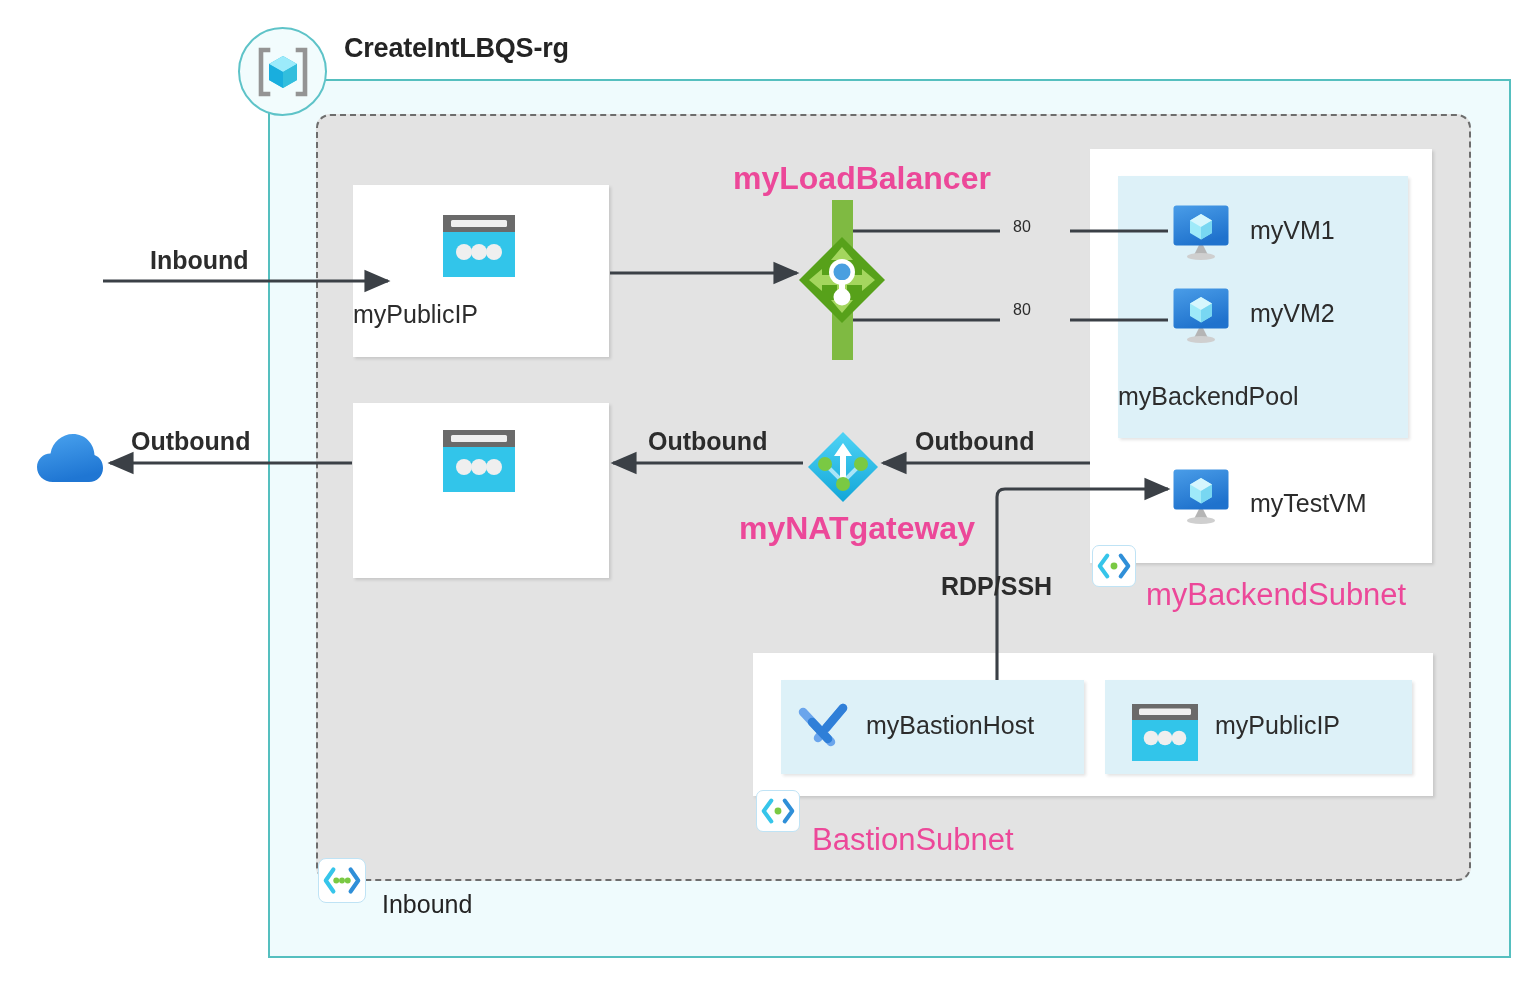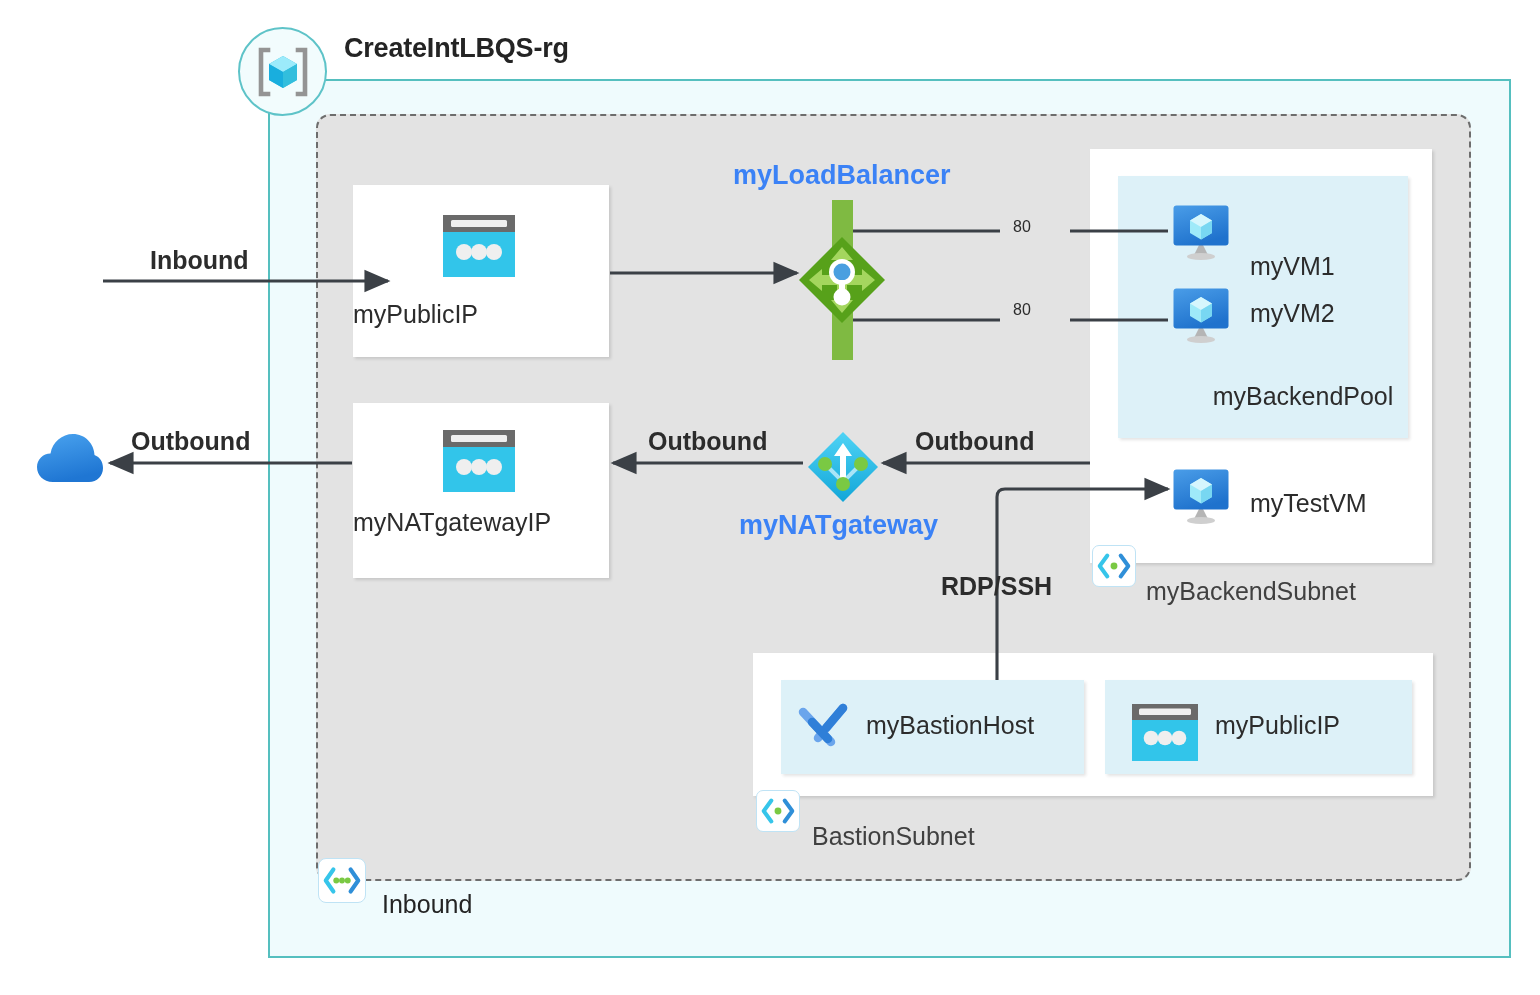--- a/index.html
+++ b/index.html
@@ -95,58 +95,58 @@
     color: #2c2c2c;
     white-space: nowrap;
     text-align: left;
   }
   .node-label {
     font-size: 25px;
     color: #2c2c2c;
     white-space: nowrap;
   }
   .bold-title {
-    font-size: 27px;
+    font-size: 32px;
     font-weight: bold;
-    color: #3b82f6;
+    color: #ec4899;
     white-space: nowrap;
   }
   .edge-label {
     font-size: 25px;
     color: #2c2c2c;
     white-space: nowrap;
     font-weight: bold;
   }
   .port-label {
     font-size: 16px;
     color: #2c2c2c;
     white-space: nowrap;
   }
   .subnet-label {
-    font-size: 25px;
-    color: #404040;
+    font-size: 31px;
+    color: #ec4899;
     white-space: nowrap;
   }
 
   #publicip-label { left: 353px; top: 300px; width: 256px; }
   #natip-label    { left: 353px; top: 508px; width: 256px; }
   #lb-title  { left: 733px; top: 160px; }
   #nat-title { left: 739px; top: 510px; }
 
-  #backendpool-label { left: 1118px; top: 382px; width: 290px; text-align: center; padding-left: 40px; }
+  #backendpool-label { left: 1118px; top: 382px; width: 290px; text-align: left; }
 
   #backendsubnet-icon { left: 1092px; top: 545px; width: 44px; height: 42px;
       background:#fff; border:1px solid #bfe3f5; border-radius:7px; box-sizing:border-box; }
   #backendsubnet-label { left: 1146px; top: 577px; }
 
   #bastionsubnet-icon { left: 756px; top: 790px; width: 44px; height: 42px;
       background:#fff; border:1px solid #bfe3f5; border-radius:7px; box-sizing:border-box; }
   #bastionsubnet-label { left: 812px; top: 822px; }
 
-  #vm1-label { left: 1250px; top: 216px; margin-top: 36px; }
+  #vm1-label { left: 1250px; top: 216px; }
   #vm2-label { left: 1250px; top: 299px; }
   #testvm-label { left: 1250px; top: 480px; margin-top: 9px; }
   #bastionhost-label { left: 866px; top: 711px; }
   #bastionip-label   { left: 1215px; top: 711px; }
 
   #lbl-inbound  { left: 150px; top: 246px; }
   #lbl-outbound-left { left: 131px; top: 427px; }
   #lbl-outbound-mid  { left: 648px; top: 427px; }
   #lbl-outbound-right{ left: 915px; top: 427px; }
   #lbl-rdpssh   { left: 941px; top: 572px; }
@@ -353,21 +353,20 @@
       <path d="M33,11 L41,22.5 L33,34" stroke="#2f8fd8" stroke-width="4.3" fill="none" stroke-linecap="round" stroke-linejoin="round"></path>
       <circle cx="18" cy="22.5" r="3.1" fill="#7ac943"></circle>
       <circle cx="24" cy="22.5" r="3.1" fill="#7ac943"></circle>
       <circle cx="30" cy="22.5" r="3.1" fill="#7ac943"></circle>
     </svg>
   </div>
 
   <div class="abs bold-title" id="rg-title">CreateIntLBQS-rg</div>
 
   <div class="abs card-label" id="publicip-label">myPublicIP</div>
-  <div class="abs card-label" id="natip-label">myNATgatewayIP</div>
 
   <div class="abs bold-title" id="lb-title">myLoadBalancer</div>
   <div class="abs bold-title" id="nat-title">myNATgateway</div>
 
   <div class="abs card-label" id="backendpool-label">myBackendPool</div>
 
   <div class="abs node-label" id="vm1-label">myVM1</div>
   <div class="abs node-label" id="vm2-label">myVM2</div>
   <div class="abs node-label" id="testvm-label">myTestVM</div>
 

